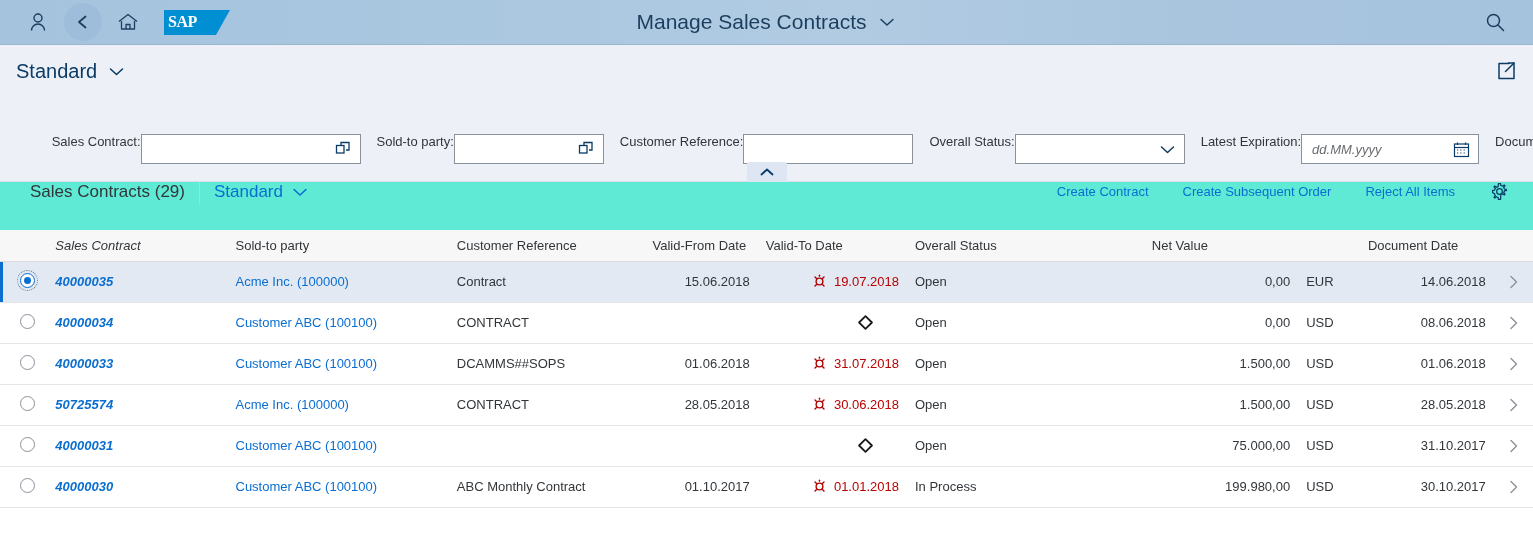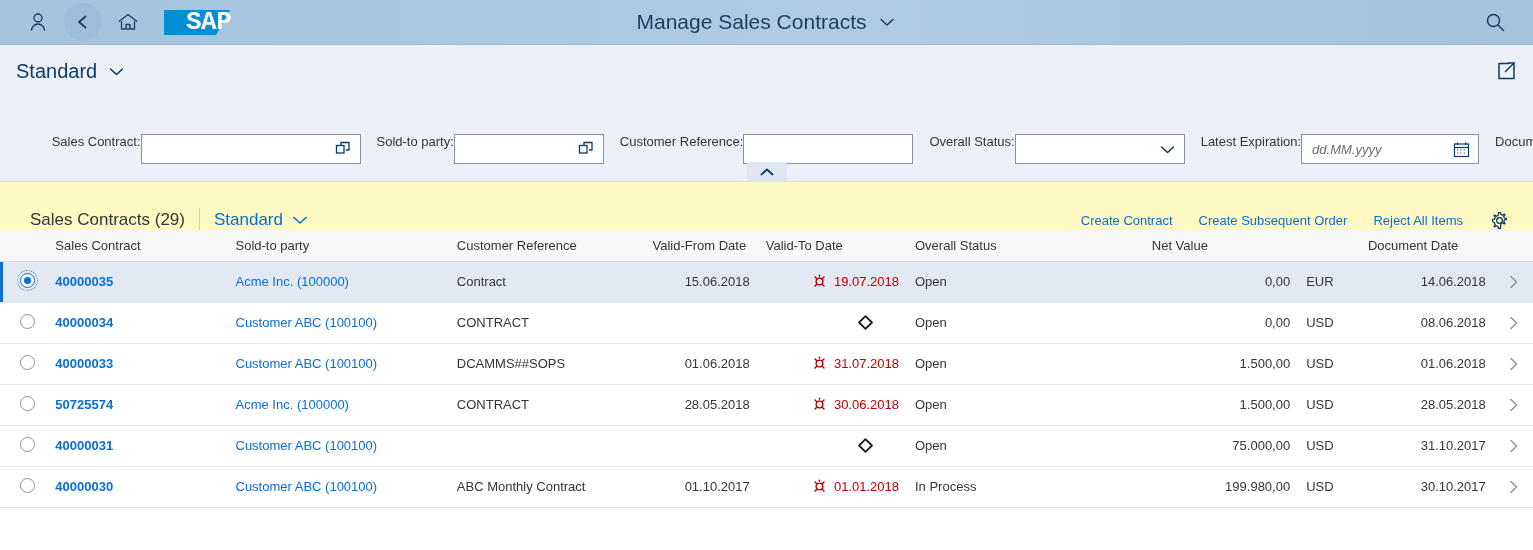--- a/index.html
+++ b/index.html
@@ -32,22 +32,22 @@
     display:flex; align-items:center;
   }
   .sap-logo .blk {
     position:absolute; left:0; top:0; width:52px; height:25px; background:#008fd3;
   }
   .sap-logo .tri {
     position:absolute; left:52px; top:0; width:0; height:0;
     border-top:25px solid #008fd3; border-right:14px solid transparent;
   }
   .sap-logo .txt {
-    position:relative; z-index:2; color:#fff; font-weight:bold; font-size:26px;
-    letter-spacing:-0.5px; padding-left:22px; font-family:Liberation Mono, monospace;
+    position:relative; z-index:2; color:#fff; font-weight:bold; font-size:16px;
+    letter-spacing:-0.5px; padding-left:4px; font-family:Liberation Serif, serif;
   }
   .shell-title {
     position:absolute; left:0; right:0; top:0; bottom:0;
     display:flex; align-items:center; justify-content:center;
     gap:10px; pointer-events:none;
   }
   .shell-title-inner { display:flex; align-items:center; gap:12px; pointer-events:auto; cursor:pointer; }
   .shell-title-text { font-size:21px; color:#1c3e5e; }
   .shell-right { margin-left:auto; padding-right:16px; display:flex; align-items:center; }
 
@@ -91,44 +91,44 @@
   .collapse-tab {
     position:absolute; left:50%; transform:translateX(-50%);
     bottom:-1px; width:40px; height:20px; background:#dde6f2;
     display:flex; align-items:center; justify-content:center; cursor:pointer;
     border-radius:2px 2px 0 0;
   }
 
   
   .table-section { flex:1 1 auto; background:#fff; display:flex; flex-direction:column; min-height:0; }
   .table-toolbar {
-    height:48px; flex:0 0 48px; display:flex; align-items:flex-end;
-    padding:0 16px 0 30px; background:#fef9c3;
+    height:48px; flex:0 0 48px; display:flex; align-items:flex-start;
+    padding:0 16px 0 30px; background:#5eead4;
   }
   .tt-title { font-size:17px; color:#32363a; }
   .tt-divider { width:1px; height:22px; background:#c8ccd2; margin:0 14px; }
   .tt-variant { font-size:17px; color:#0a6ed1; display:flex; align-items:center; gap:9px; cursor:pointer; }
-  .tt-actions { margin-left:auto; display:flex; align-items:center; gap:0; }
+  .tt-actions { margin-left:auto; display:flex; align-items:center; gap:8px; }
   .tt-action { font-size:13px; color:#0a6ed1; cursor:pointer; padding:0 13px; white-space:nowrap; }
   .tt-gear { padding:0 8px 0 14px; display:flex; align-items:center; cursor:pointer; }
 
   table.grid { width:100%; border-collapse:collapse; table-layout:fixed; }
   table.grid th {
     font-weight:normal; font-size:13px; color:#32363a;
     background:#f7f7f7; height:31px; padding:0 8px;
     border-bottom:1px solid #d9d9d9; text-align:left; vertical-align:middle;
   }
   table.grid td {
     height:41px; padding:0 8px; font-size:13px; vertical-align:middle;
     border-bottom:1px solid #e5e5e5; background:#fff;
   }
   tr.selected td { background:#e2e9f3; }
   tr.selected td:first-child { box-shadow: inset 3px 0 0 0 #0a6ed1; }
   .c-sel { width:46px; padding-left:20px !important; padding-right:0 !important; }
-  .c-contract { width:175px; }
+  .c-contract { width:175px;font-style:italic; }
   .c-soldto { width:215px; }
   .c-custref { width:190px; }
   .c-validfrom { width:110px; text-align:right; }
   .c-validto { width:145px; text-align:right; }
   .c-status { width:230px; }
   .c-netval { width:150px; text-align:right; }
   .c-curr { width:60px; text-align:left; }
   .c-docdate { width:130px; text-align:right; }
   .c-nav { width:38px; text-align:center; padding:0 !important; }
 

